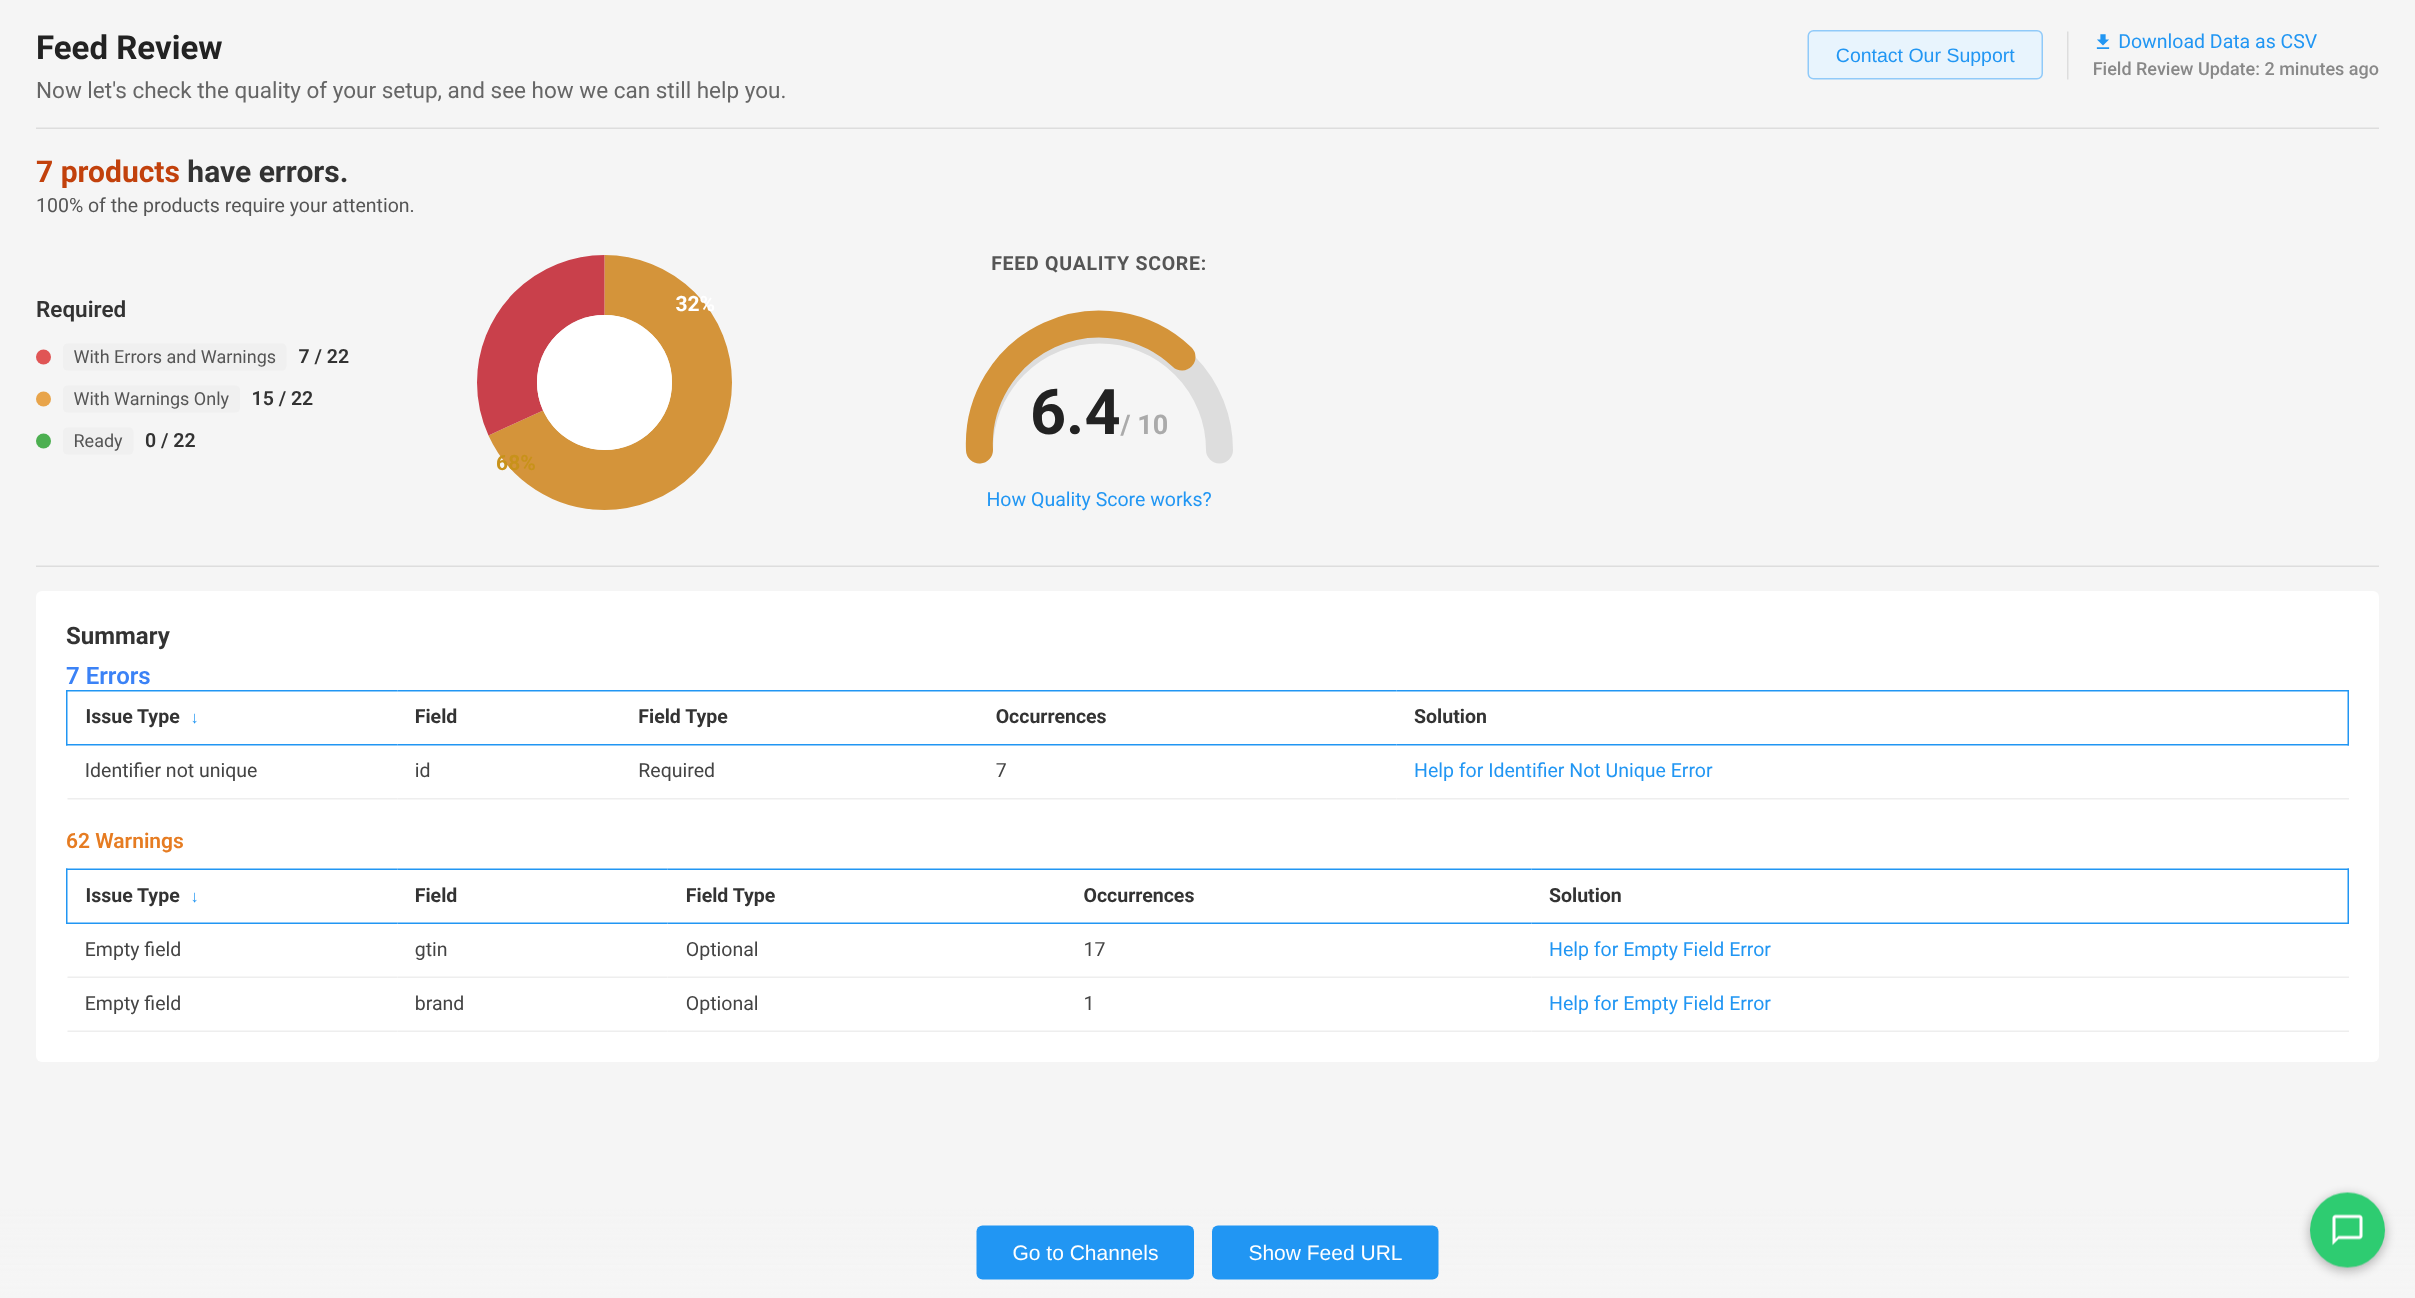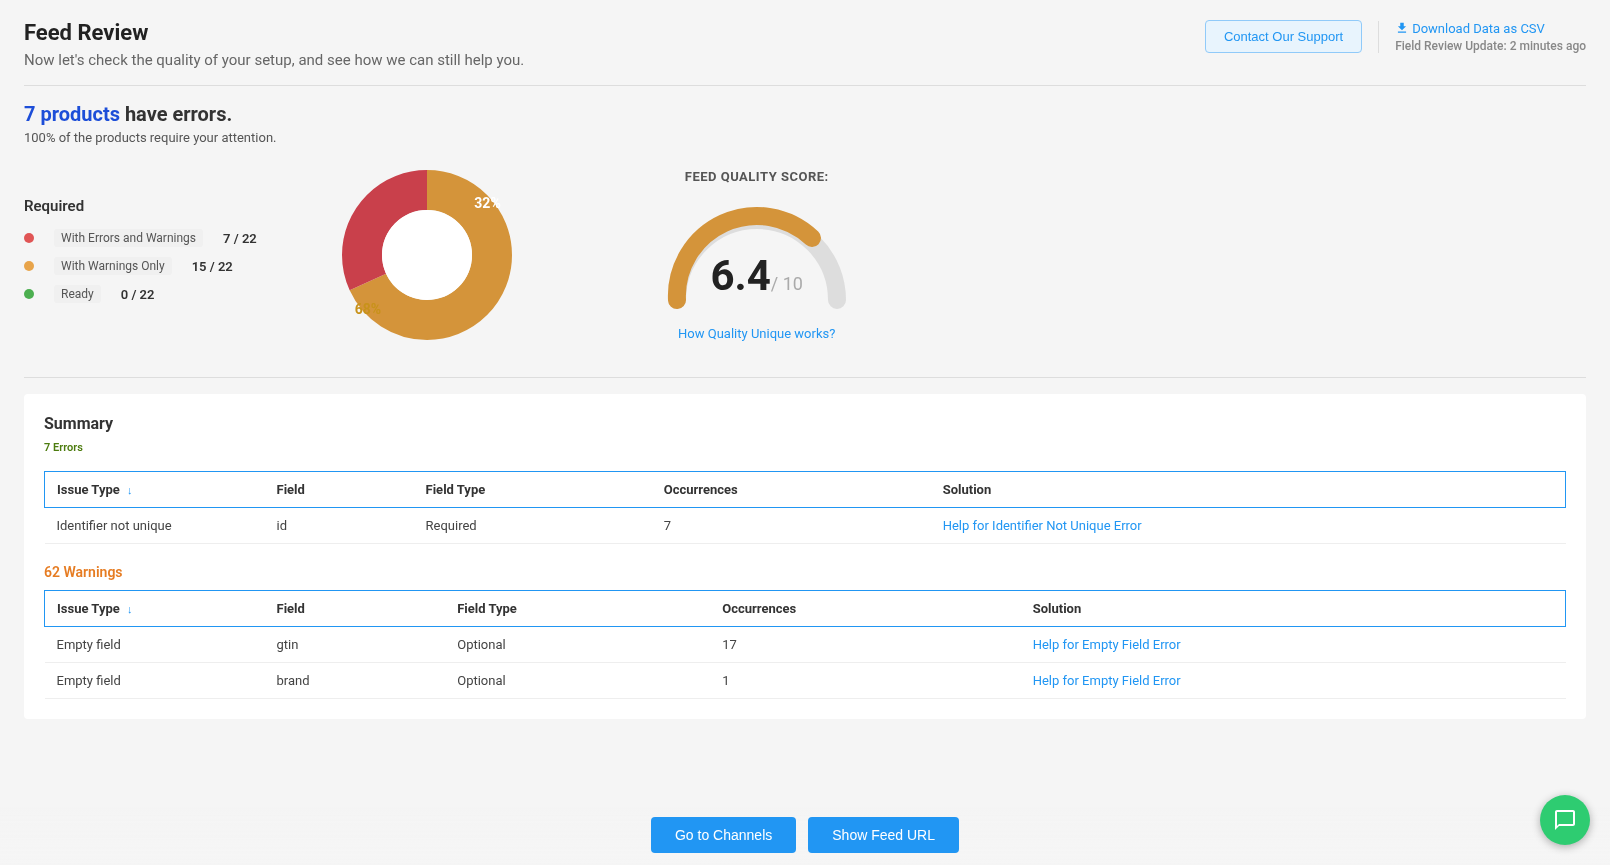--- a/index.html
+++ b/index.html
@@ -72,21 +72,21 @@
 
     
     .error-banner {
       margin-bottom: 20px;
     }
     .error-banner h2 {
       font-size: 20px;
       font-weight: 700;
       color: #333;
     }
-    .error-banner h2 .count { color: #1d4ed8; }
+    .error-banner h2 .count { color: #c2410c; }
     .error-banner p {
       font-size: 13px;
       color: #555;
       margin-top: 4px;
     }
 
     
     .charts-section {
       display: flex;
       align-items: center;
@@ -97,21 +97,21 @@
       min-width: 180px;
     }
     .products-legend h3 {
       font-size: 15px;
       font-weight: 600;
       margin-bottom: 14px;
     }
     .legend-item {
       display: flex;
       align-items: center;
-      gap: 20px;
+      gap: 8px;
       margin-bottom: 10px;
       font-size: 13px;
     }
     .legend-dot {
       width: 10px;
       height: 10px;
       border-radius: 50%;
       flex-shrink: 0;
     }
     .legend-label {
@@ -183,45 +183,45 @@
       bottom: 10px;
       left: 50%;
       transform: translateX(-50%);
       font-size: 42px;
       font-weight: 700;
       color: #222;
     }
     .gauge-score .out-of {
       font-size: 18px;
       color: #aaa;
-      font-weight: 400;
+      font-weight: 700;
     }
     .quality-link {
       color: #2196F3;
       font-size: 13px;
       text-decoration: none;
       margin-top: 8px;
     }
 
     
     .summary-section {
       background: #fff;
       border-radius: 4px;
       padding: 20px;
     }
     .summary-title {
       font-size: 16px;
       font-weight: 700;
       margin-bottom: 8px;
     }
     .errors-label {
-      color: #4d7c0f;
-      font-size: 11px;
+      color: #3b82f6;
+      font-size: 16px;
       font-weight: 600;
-      margin-bottom: 17px;
+      margin-bottom: 0;
     }
     .warnings-label {
       color: #e67c22;
       font-size: 14px;
       font-weight: 600;
       margin-bottom: 10px;
       margin-top: 20px;
     }
     table {
       width: 100%;
@@ -382,21 +382,21 @@
         <svg viewBox="0 0 200 110" xmlns="http://www.w3.org/2000/svg">
 
           <path d="M 20 100 A 80 80 0 0 1 180 100" fill="none" stroke="#ddd" stroke-width="18" stroke-linecap="round"></path>
 
           <path d="M 20 100 A 80 80 0 0 1 155 38" fill="none" stroke="#d4943a" stroke-width="18" stroke-linecap="round"></path>
         </svg>
         <div class="gauge-score">
           <span>6.4</span><span class="out-of">/ 10</span>
         </div>
       </div>
-      <a href="#" class="quality-link">How Quality Unique works?</a>
+      <a href="#" class="quality-link">How Quality Score works?</a>
     </div>
   </div>
 
   <hr class="divider">
 
   <div class="summary-section">
     <h2 class="summary-title">Summary</h2>
 
     <div class="errors-label">7 Errors</div>
 

